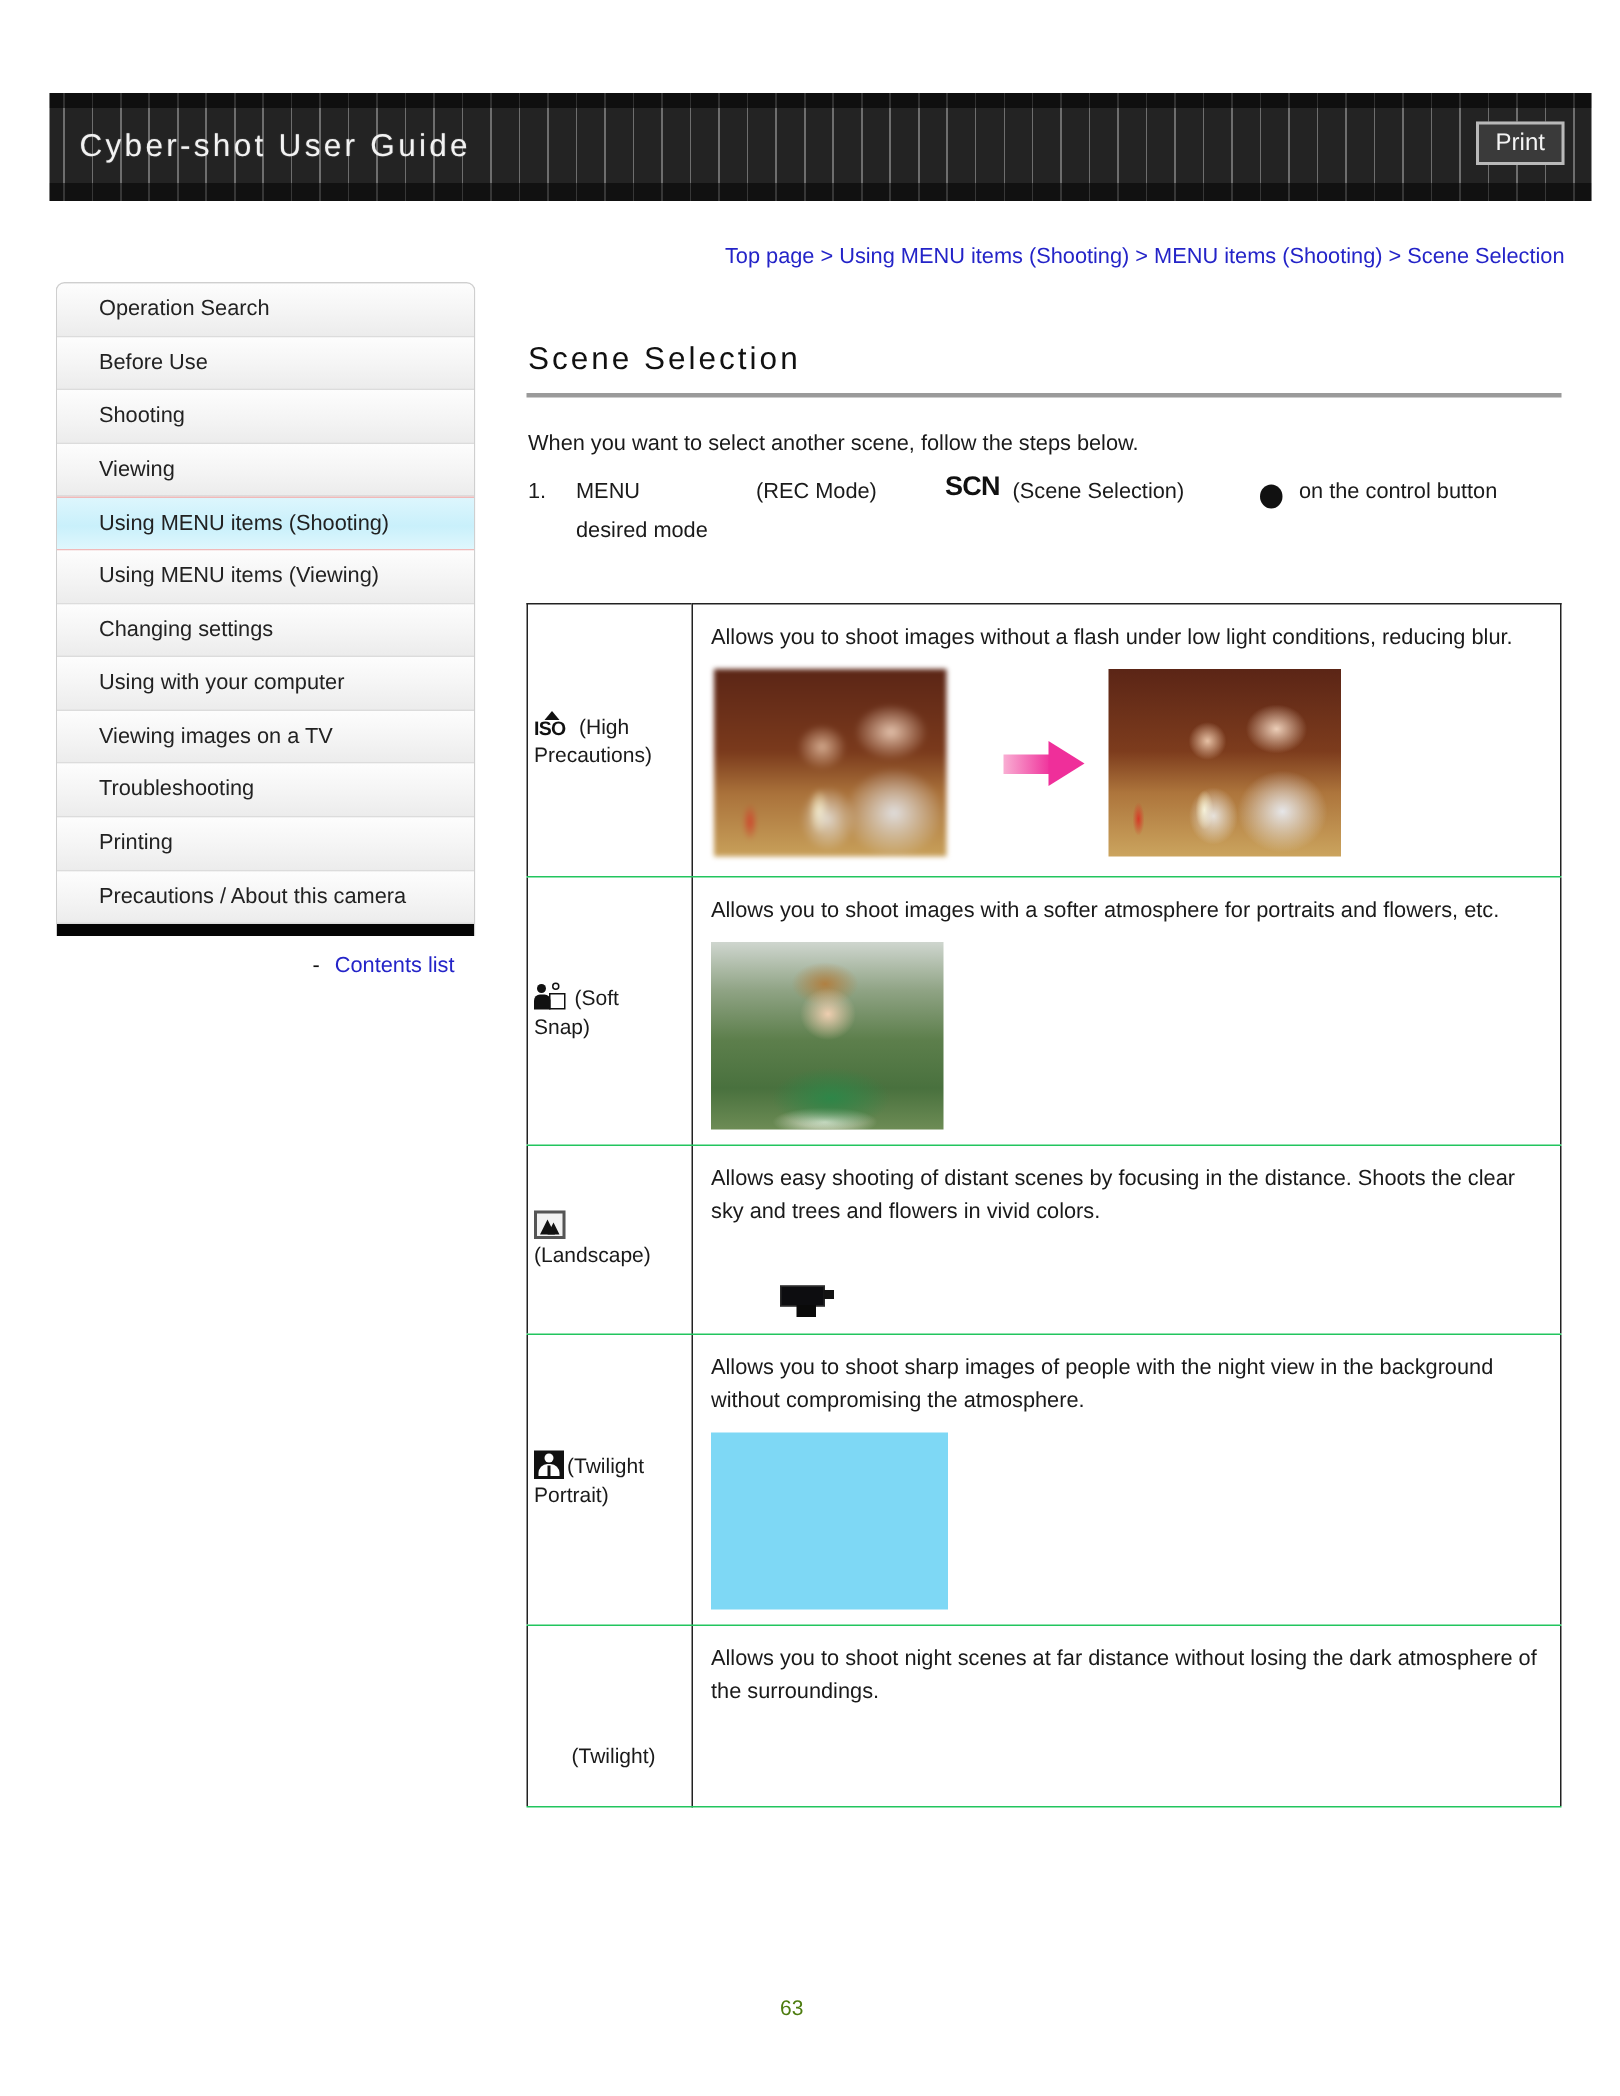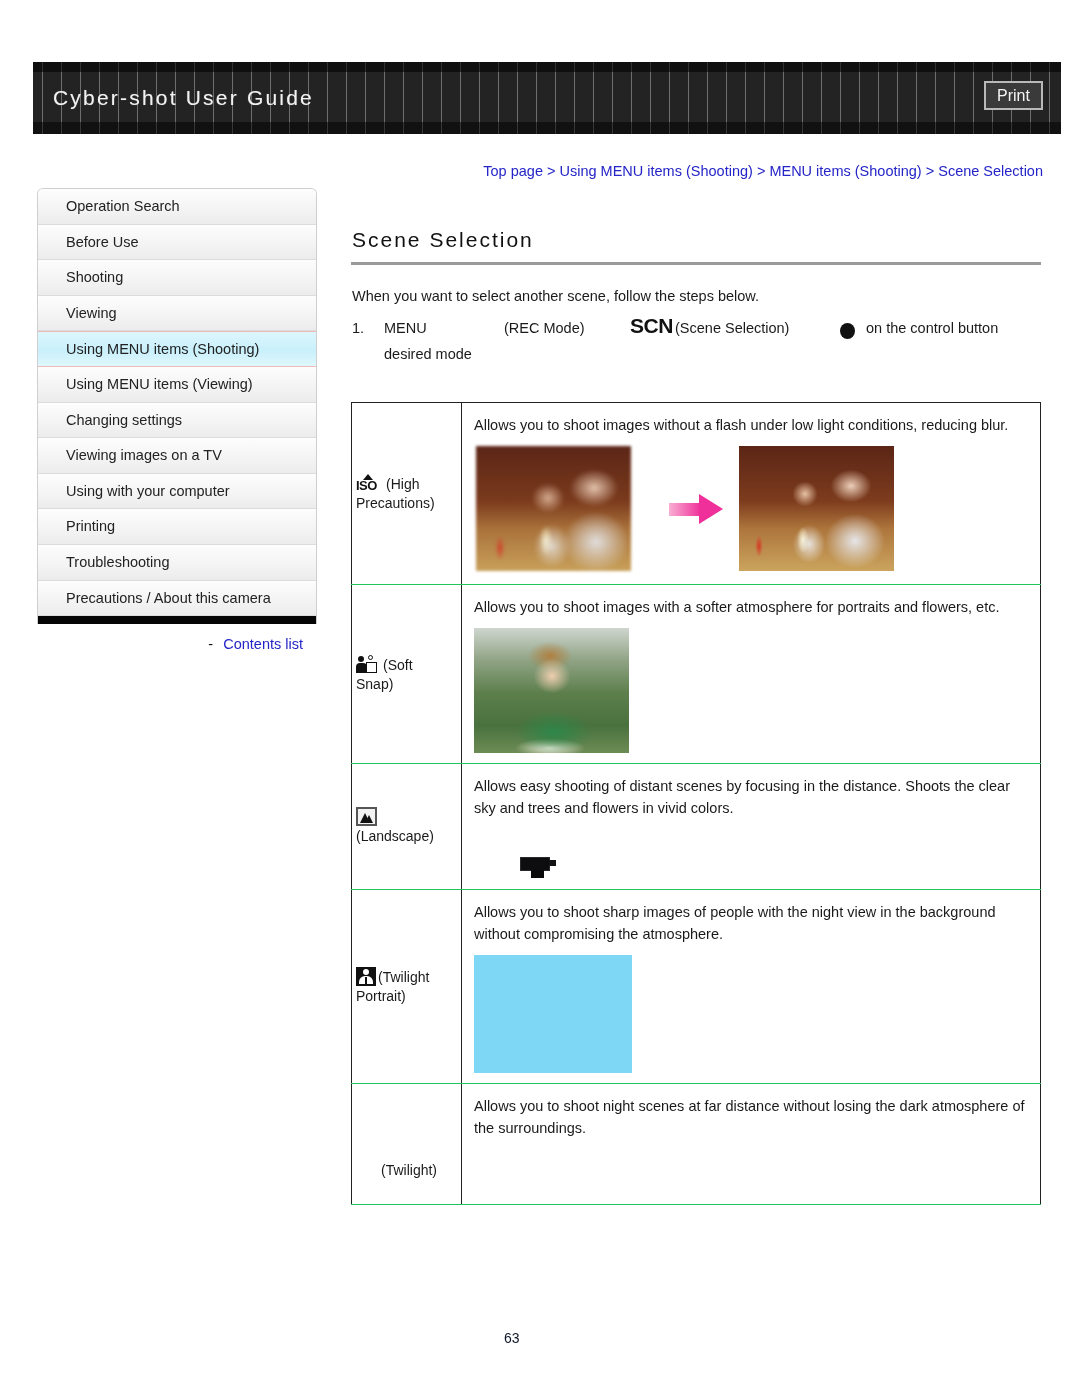--- a/index.html
+++ b/index.html
@@ -113,21 +113,21 @@
   .step-row{
     position:absolute;left:352px;top:318px;width:690px;
     font-size:14.5px;color:#1a1a1a;
   }
   .step-line1{position:relative;height:26px;white-space:nowrap;}
   .step-num{position:absolute;left:0;top:2px;}
   .step-menu{position:absolute;left:32px;top:2px;}
   .step-rec{position:absolute;left:152px;top:2px;}
   .scn-badge{
     position:absolute;left:278px;top:-4px;
-    font-size:21px;font-weight:700;letter-spacing:-0.5px;color:#111;
+    font-size:18px;font-weight:700;letter-spacing:-0.5px;color:#111;
     font-family:"Liberation Sans",sans-serif;
   }
   .step-scene{position:absolute;left:323px;top:2px;}
   .ctrl-dot{
     position:absolute;left:488px;top:5px;
     width:15px;height:16px;border-radius:50%;background:#111;
   }
   .step-ctrl{position:absolute;left:514px;top:2px;}
   .step-line2{position:absolute;left:32px;top:28px;white-space:nowrap;}
 
@@ -263,46 +263,46 @@
   }
   .broken-img .b1{position:absolute;left:0;top:0;width:30px;height:14px;background:#0d0d10;border:1px solid #2a2a2a;box-sizing:border-box;}
   .broken-img .b2{position:absolute;left:29px;top:3px;width:7px;height:6px;background:#131313;}
   .broken-img .b3{position:absolute;left:11px;top:13px;width:13px;height:8px;background:#0a0a0a;}
 
   .blue-block{
     margin-top:10px;width:158px;height:118px;background:#7ed8f5;
   }
 
   .page-num{
-    position:absolute;left:504px;top:1330px;
-    font-size:14px;color:#0f172a;text-align:right;
+    position:absolute;left:520px;top:1330px;
+    font-size:14px;color:#4d7c0f;text-align:right;
   }
 </style>
 </head>
 <body>
 
 <div class="header-wrap">
   <div class="header-title">Cyber-shot User Guide</div>
   <div class="print-btn">Print</div>
 </div>
 
 <div class="breadcrumb">Top page &gt; Using MENU items (Shooting) &gt; MENU items (Shooting) &gt; Scene Selection</div>
 
 <div class="sidebar">
   <div class="side-item">Operation Search</div>
   <div class="side-item">Before Use</div>
   <div class="side-item">Shooting</div>
   <div class="side-item">Viewing</div>
   <div class="side-item active">Using MENU items (Shooting)</div>
   <div class="side-item">Using MENU items (Viewing)</div>
   <div class="side-item">Changing settings</div>
+  <div class="side-item">Using with your computer</div>
   <div class="side-item">Viewing images on a TV</div>
-  <div class="side-item">Using with your computer</div>
+  <div class="side-item">Troubleshooting</div>
   <div class="side-item">Printing</div>
-  <div class="side-item">Troubleshooting</div>
   <div class="side-item">Precautions / About this camera</div>
   <div class="side-blackbar"></div>
 </div>
 
 <div class="contents-link"><span class="dash">-</span><span>Contents list</span></div>
 
 <div class="page-title">Scene Selection</div>
 <div class="title-rule"></div>
 <div class="intro">When you want to select another scene, follow the steps below.</div>
 

